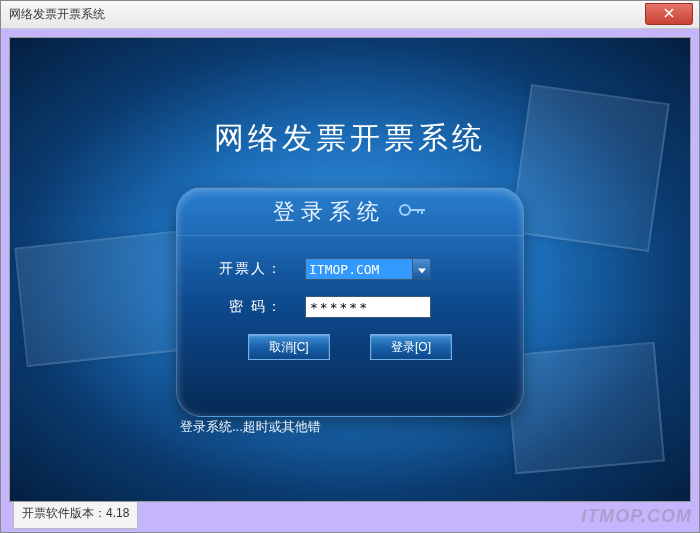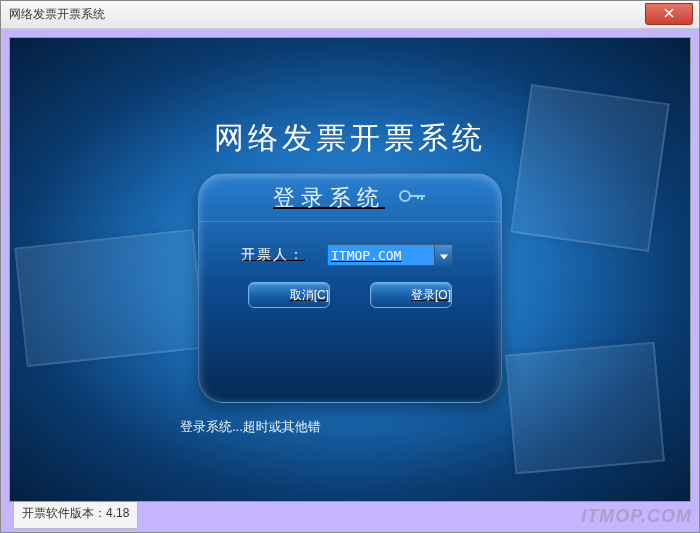--- a/index.html
+++ b/index.html
@@ -76,29 +76,28 @@
   right: 0;
   text-align: center;
   color: #fff;
   font-size: 30px;
   font-weight: 300;
   letter-spacing: 4px;
 }
 .login-panel {
   position: absolute;
   left: 50%;
-  top: 135px;
+  top: 149px;
   transform: translateX(-50%);
-  width: 304px;
+  width: 348px;
   height: 230px;
   background: linear-gradient(to bottom, #2a7fcf 0%, #0d4a8f 50%, #062a55 100%);
   border-radius: 26px;
   box-shadow: inset 0 2px 8px rgba(255,255,255,0.3), 0 6px 18px rgba(0,0,0,0.4);
   border: 1px solid rgba(120,180,240,0.5);
-  text-decoration: underline;
 }
 .panel-header {
   height: 48px;
   display: flex;
   align-items: center;
   justify-content: center;
   gap: 14px;
   border-bottom: 1px solid rgba(100,170,230,0.4);
 }
 .panel-header-title {
@@ -165,26 +164,25 @@
   display: flex;
   justify-content: center;
   gap: 40px;
   margin-top: 14px;
 }
 .btn {
   width: 82px;
   height: 26px;
   background: linear-gradient(to bottom, #3f8fd6 0%, #1a62aa 50%, #0c4688 100%);
   border: 1px solid #6fb0e8;
-  border-radius: 6px;
+  border-radius: 0;
   color: #fff;
   font-size: 12px;
   cursor: pointer;
   box-shadow: inset 0 1px 2px rgba(255,255,255,0.3);
-  text-align: right;
 }
 .status {
   position: absolute;
   left: 170px;
   top: 380px;
   color: #e8f4ff;
   font-size: 13px;
 }
 .footer {
   height: 22px;
@@ -254,20 +252,24 @@
             <div class="label">开票人：</div>
             <div class="combo">
               <input class="sel" type="text" value="ITMOP.COM" style="">
               <div class="combo-btn">
                 <span><svg viewBox="0 0 10 6">
                       <path d="M0 0 L5 6 L10 0 Z"></path>
                     </svg></span>
               </div>
             </div>
           </div>
+          <div class="row">
+            <div class="label">密  码：</div>
+            <input class="pwd" type="text" value="******" style="">
+          </div>
           <div class="buttons">
             <button class="btn">取消[C]</button>
             <button class="btn">登录[O]</button>
           </div>
         </div>
       </div>
 
       <div class="status">登录系统...超时或其他错</div>
     </div>
 

